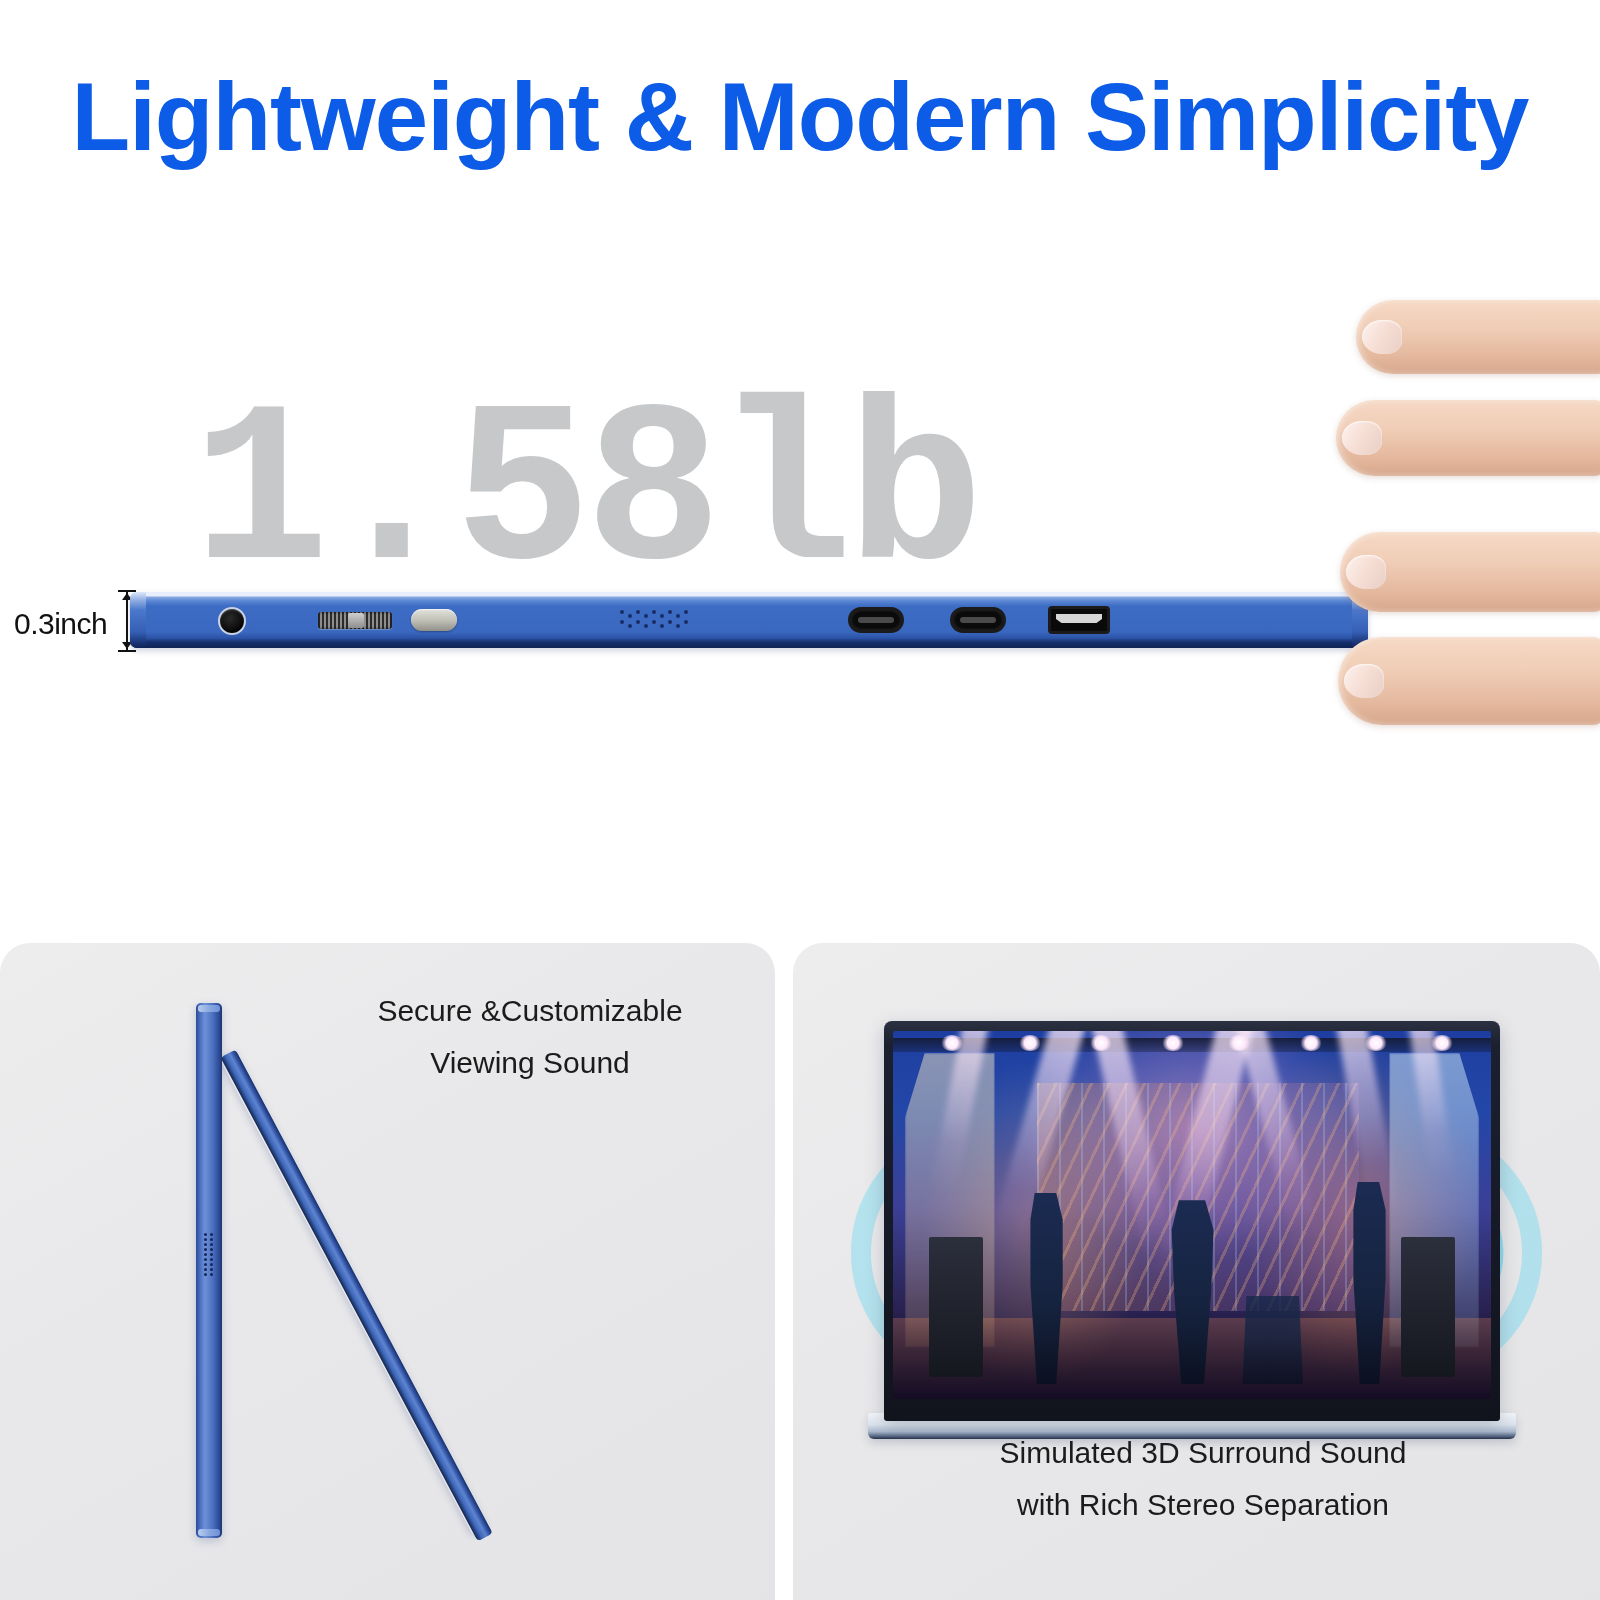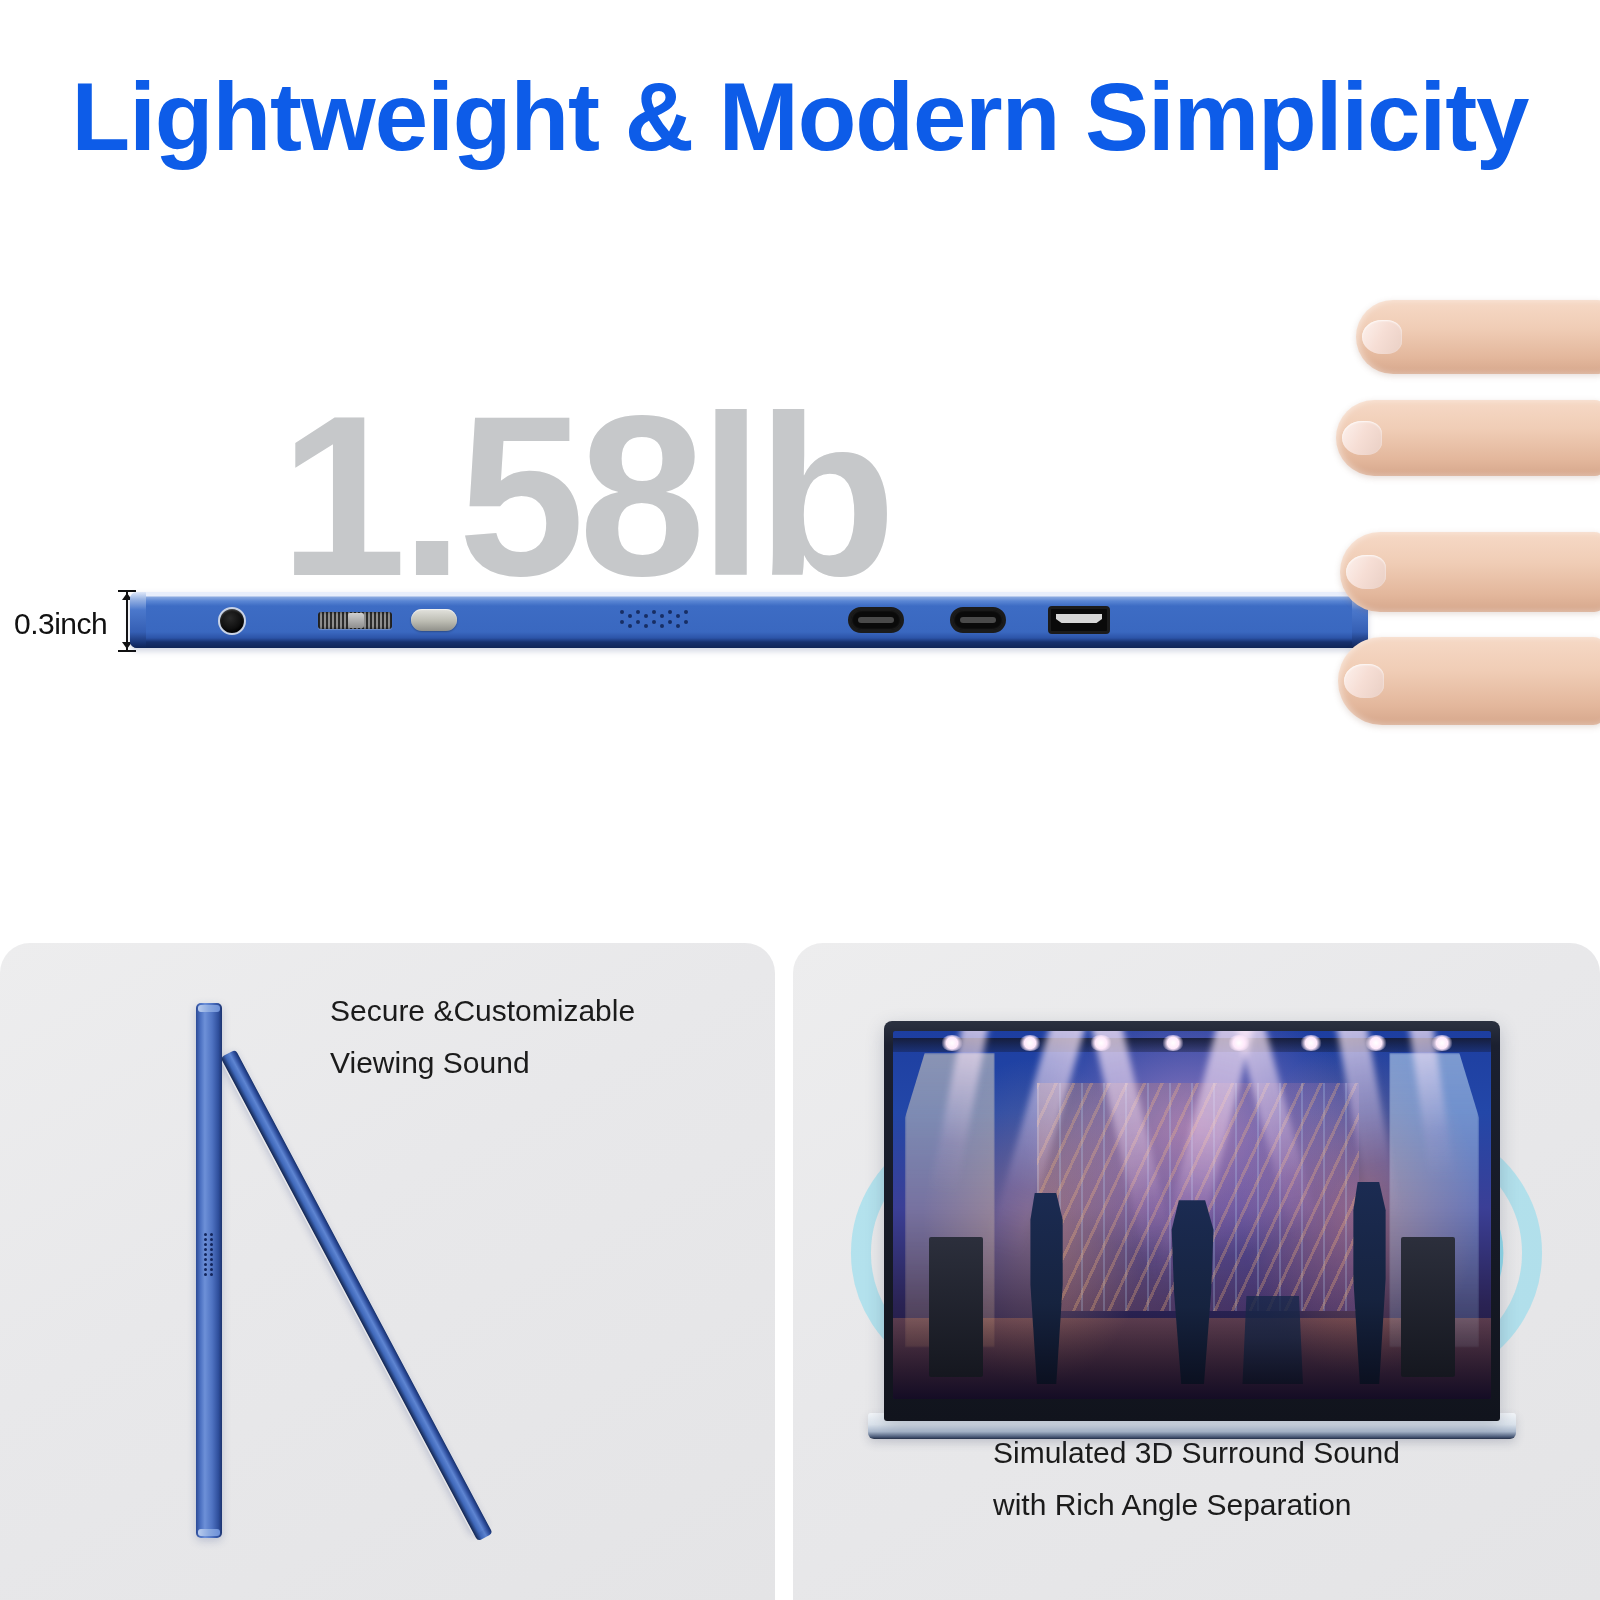--- a/index.html
+++ b/index.html
@@ -22,21 +22,21 @@
     white-space:nowrap;
   }
 
   
   .hero{ position:absolute; top:0; left:0; width:1444px; height:928px; background:#ffffff; }
 
   
   .weight-watermark{
     position:absolute; left:0; top:382px; width:1170px;
     text-align:center;
-    font-family:Liberation Sans, sans-serif;
+    font-family:Liberation Mono, monospace;
     font-size:228px; font-weight:bold;
     color:#C6C8CA;
     letter-spacing:-6px;
     line-height:1;
     user-select:none;
   }
 
   
   .dim-wrap{ position:absolute; left:14px; top:590px; width:120px; height:70px; }
   .dim-label{
@@ -156,21 +156,21 @@
     background:linear-gradient(150deg,#ededee 0%,#e8e8ea 42%,#e4e4e6 100%);
     border-radius:30px 30px 0 0;
     overflow:hidden;
   }
   .panel-left{ left:0; width:775px; }
   .panel-right{ left:793px; width:807px; }
 
   
   .cap-two-line{
     position:absolute;
-    color:#1b1b1b;
+    text-align:center; color:#1b1b1b;
     font-size:30px; line-height:52px;
     font-family:"Liberation Sans", sans-serif;
   }
   .cap-stand{ left:330px; top:42px; width:400px; }
 
   .mon-vert{
     position:absolute; left:196px; top:60px; width:26px; height:535px;
     border-radius:5px;
     background:linear-gradient(to right,
       #2c4a96 0%, #4a6fc0 16%, #6d90d8 34%, #4f73c2 62%, #2f4f9c 86%, #1d3470 100%);
@@ -452,16 +452,16 @@
           <div class="musician" style="left:21%; width:9%; height:52%; clip-path:polygon(30% 0,70% 0,82% 14%,82% 48%,70% 100%,34% 100%,22% 48%,22% 14%);"></div>
           <div class="musician" style="left:45%; width:10%; height:50%; clip-path:polygon(28% 0,72% 0,86% 16%,82% 50%,70% 100%,32% 100%,20% 50%,16% 16%);"></div>
           <div class="musician" style="right:16%; width:9%; height:55%; clip-path:polygon(30% 0,70% 0,82% 14%,82% 48%,70% 100%,34% 100%,22% 48%,22% 14%);"></div>
           <div class="musician" style="left:58%; width:11%; height:30%; opacity:.82; clip-path:polygon(10% 20%,90% 20%,96% 100%,4% 100%);"></div>
         </div>
       </div>
     </div>
 
     <div class="cap-two-line cap-sound">
       <div>Simulated 3D Surround Sound</div>
-      <div>with Rich Angle Separation</div>
+      <div>with Rich Stereo Separation</div>
     </div>
   </div>
 </div>
 
 </body></html>

